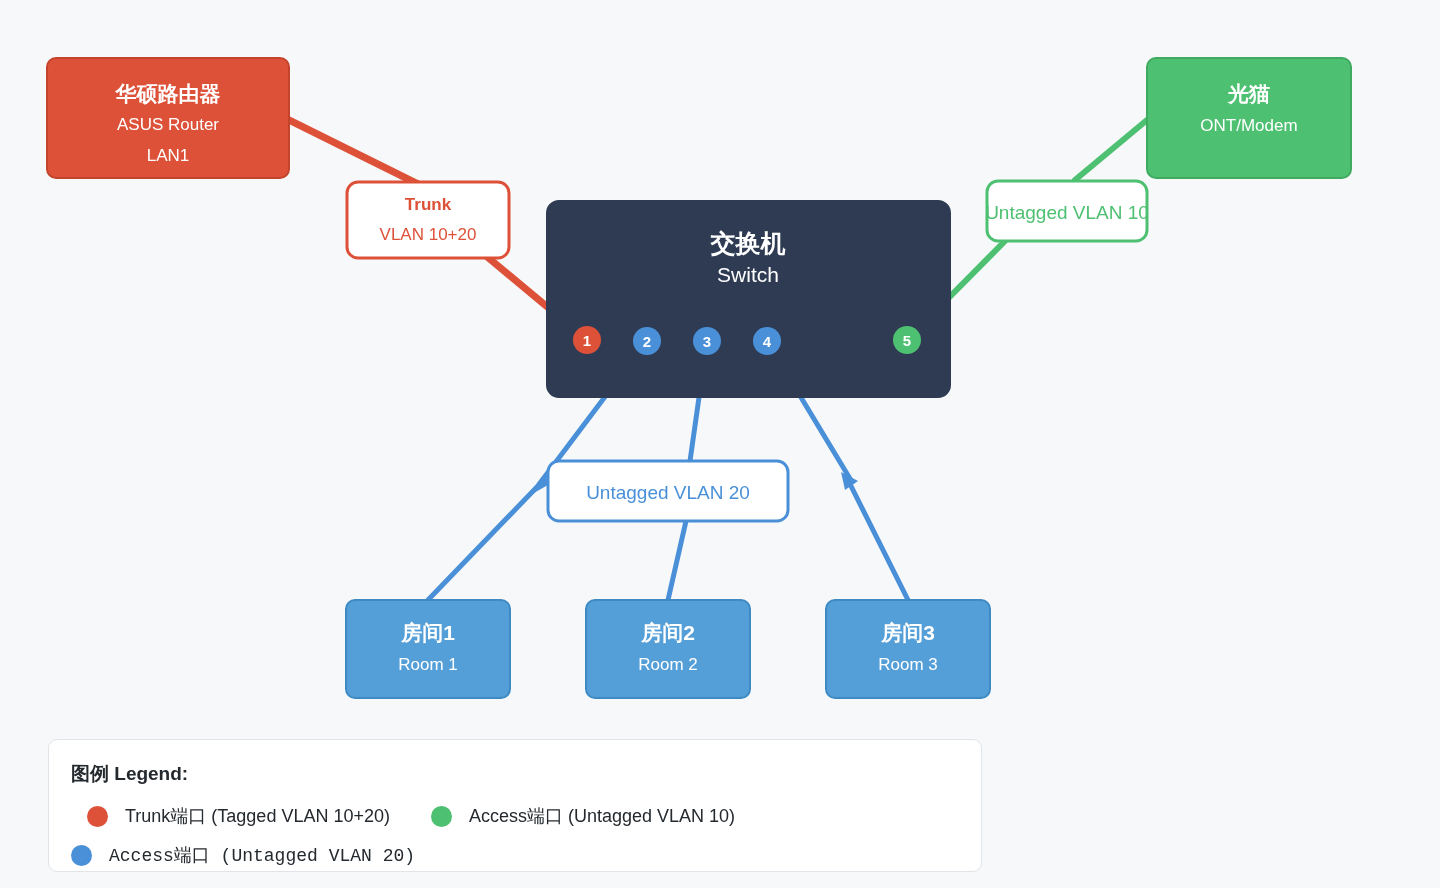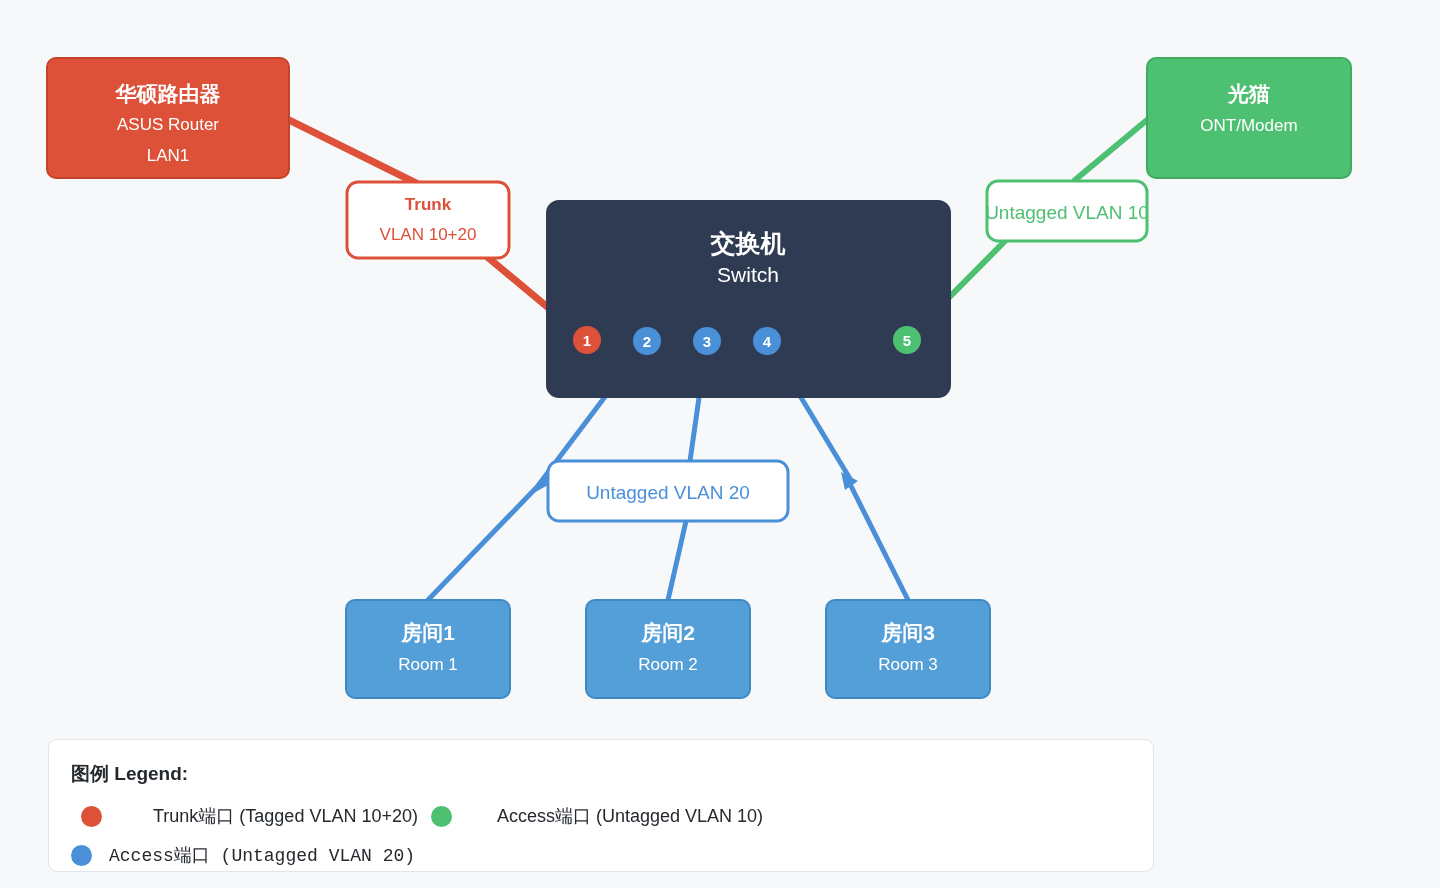--- a/index.html
+++ b/index.html
@@ -43,43 +43,43 @@
     font-size: 17px;
   }
   .edge-label-strong {
     font-size: 17px;
     font-weight: bold;
   }
   .legend-panel {
     position: absolute;
     left: 48px;
     top: 739px;
-    width: 1106px;
+    width: 934px;
     height: 133px;
     background: #ffffff;
     border: 1px solid #e1e4e8;
     border-radius: 9px;
     box-sizing: border-box;
   }
   .legend-title {
     position: absolute;
     left: 22px;
     top: 21px;
     font-size: 19px;
     font-weight: bold;
     color: #24292e;
     white-space: nowrap;
   }
   .legend-row {
     position: absolute;
     display: flex;
     align-items: center;
   }
-  .legend-row-1 { left: 32px; top: 64px; gap: 34px; }
-  .legend-row-2 { left: 382px; top: 64px; gap: 28px; }
+  .legend-row-1 { left: 38px; top: 64px; }
+  .legend-row-2 { left: 382px; top: 64px; }
   .legend-row-3 { left: 22px; top: 103px; font-family: Liberation Mono, monospace; }
   .legend-dot {
     width: 21px;
     height: 21px;
     border-radius: 50%;
     flex: 0 0 auto;
   }
   .legend-label {
     margin-left: 17px;
     font-size: 18px;

